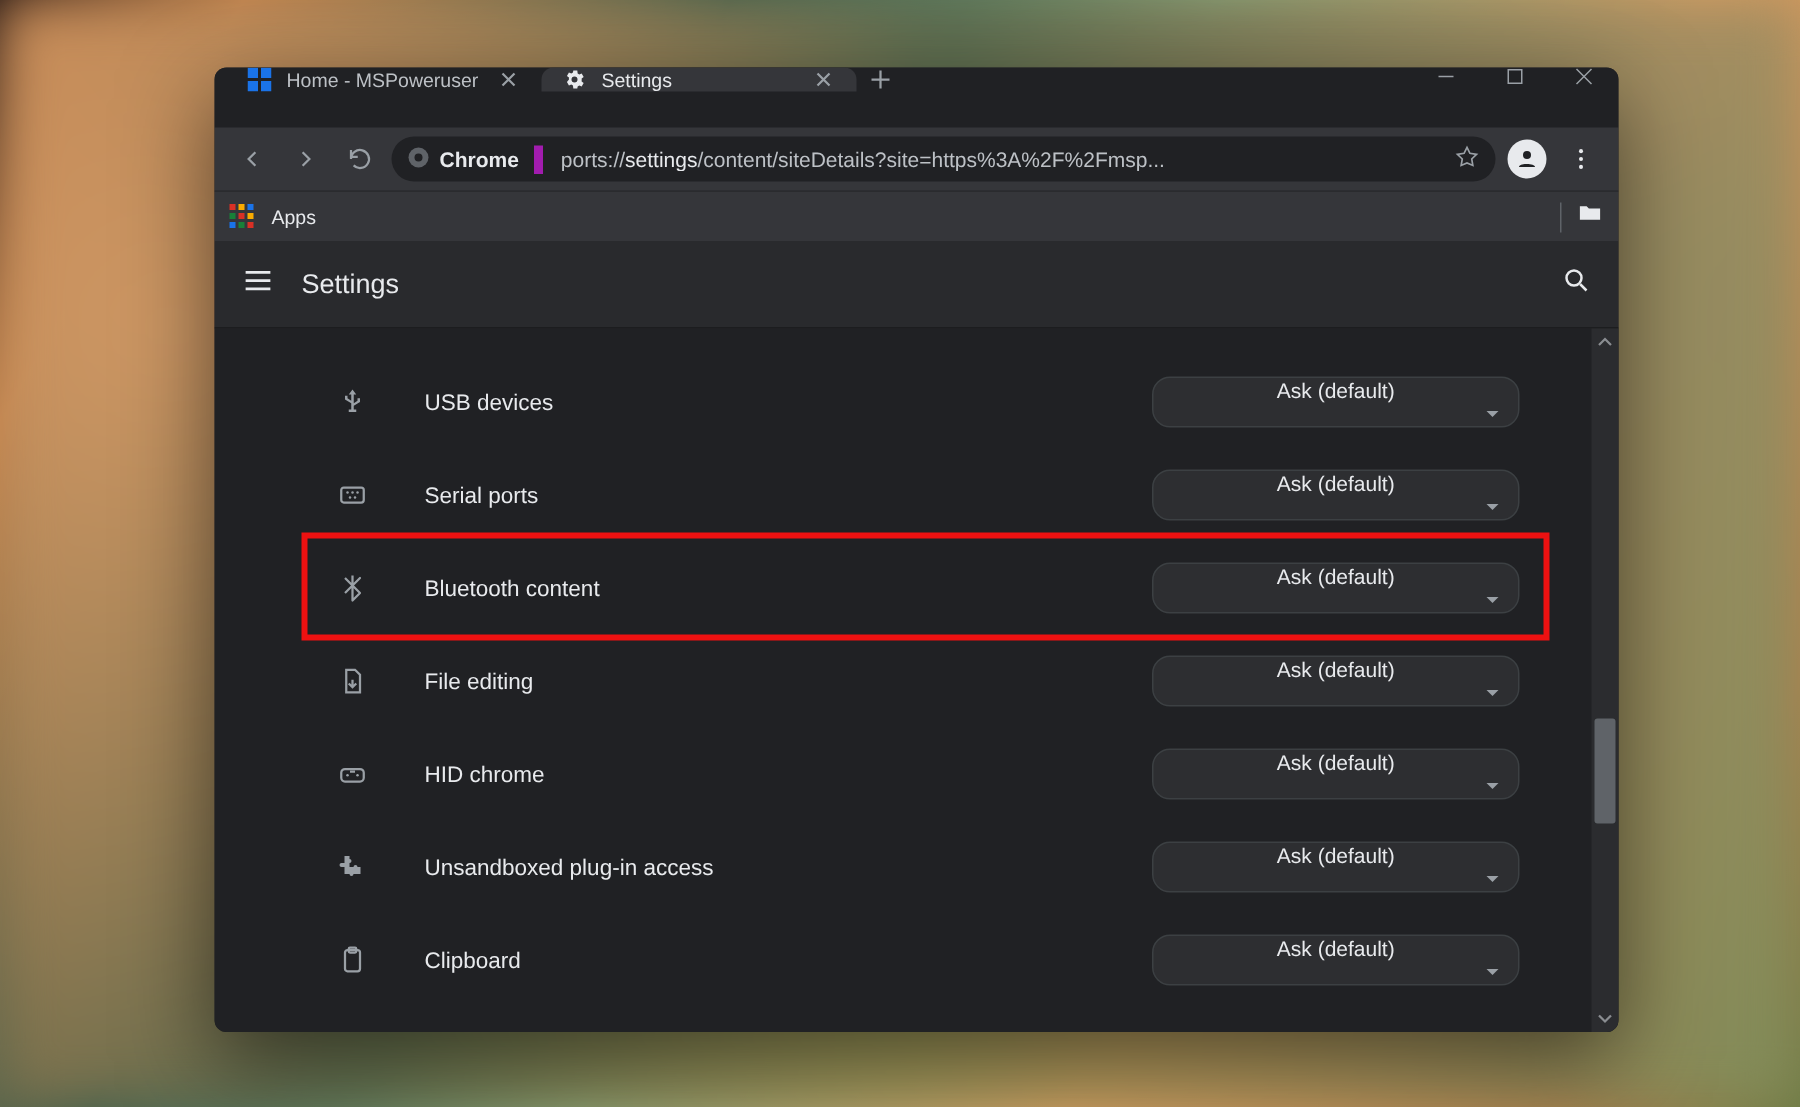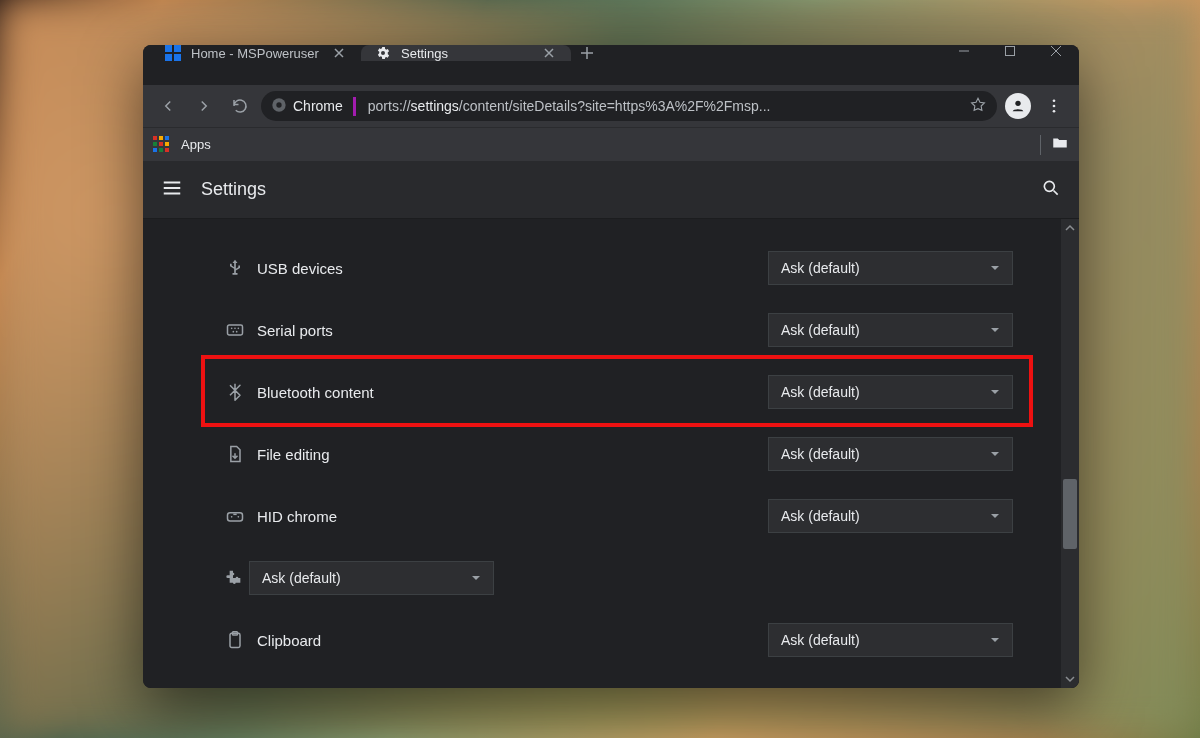--- a/index.html
+++ b/index.html
@@ -59,21 +59,21 @@
     height: 42px; background: #35363a;
     display:flex; align-items:center; gap:6px; padding: 0 10px;
   }
   .navbtn { width:30px; height:30px; display:flex; align-items:center; justify-content:center; color:#9aa0a6; border-radius:50%; }
   .navbtn svg { width:18px; height:18px; }
   .pill {
     flex: 1; height: 30px; background:#202124; border-radius:15px;
     display:flex; align-items:center; padding:0 10px; gap:8px; color:#bdc1c6; font-size:14px;
     overflow:hidden;
   }
-  .pill .scheme { color:#e8eaed; font-weight:400; padding-right:10px; border-right:3px solid #a21caf; margin-right:4px; display:flex; align-items:center; gap:6px;}
+  .pill .scheme { color:#e8eaed; font-weight:700; padding-right:10px; border-right:6px solid #a21caf; margin-right:4px; display:flex; align-items:center; gap:6px;}
   .pill .url { white-space:nowrap; overflow:hidden; text-overflow:ellipsis; max-width: 560px;}
   .pill .url .hl { color:#e8eaed; }
   .iconbtn { width:30px; height:30px; display:flex; align-items:center; justify-content:center; color:#e8eaed; border-radius:50%; }
   .iconbtn svg { width:18px; height:18px; }
   .avatar { width:26px; height:26px; border-radius:50%; background:#e8eaed; display:flex; align-items:center; justify-content:center; }
   .avatar svg { width:16px; height:16px; color:#202124; }
 
   
   .bmrow { height: 34px; background:#35363a; display:flex; align-items:center; padding:0 10px; gap:10px; border-top:1px solid #2a2b2e;}
   .appsicon { width:18px; height:18px; display:grid; grid-template-columns:repeat(3,4px); grid-template-rows:repeat(3,4px); gap:2px;}
@@ -111,24 +111,24 @@
   .vscroll .arrow.up { top:0; }
   .vscroll .arrow.down { bottom:0; }
   .vscroll .thumb { position:absolute; left:2px; width:14px; top:260px; height:70px; background:#5f6368; border-radius:2px; }
 
   .settings-list { width: 820px; }
   .row {
     display:flex; align-items:center; height:62px; padding: 0 20px 0 8px;
   }
   .row .lefticon { width:28px; color:#9aa0a6; display:flex; align-items:center; justify-content:center; }
   .row .lefticon svg { width:20px; height:20px; }
-  .row .label { margin-left: 8px; font-size:15px; color:#e8eaed; flex:1; }
+  .row .label { margin-left: 34px; font-size:15px; color:#e8eaed; flex:1; }
   .row .dropdown {
-    width: 245px; height:34px; background:#2d2e31; border:1px solid #3c4043; border-radius:0;
-    display:flex; align-items:center; padding:0 12px; color:#e8eaed; font-size:14px;
+    width: 245px; height:34px; background:#2d2e31; border:1px solid #3c4043; border-radius:12px;
+    display:flex; align-items:center; padding:0 12px; color:#e8eaed; font-size:14px;flex-direction:column;
   }
   .row .dropdown .ddarrow { margin-left:auto; color:#9aa0a6; }
   .row .dropdown .ddarrow svg{ width:10px; height:10px; }
 
   .highlight {
     position:absolute; border:4px solid #e11; pointer-events:none;
   }
 
 </style>
 </head>
@@ -364,20 +364,21 @@
                   <path d="M1 3l4 4 4-4" fill="currentColor"></path>
                 </svg></span>
             </div>
           </div>
           <div class="row">
             <span class="lefticon">
               <svg viewBox="0 0 24 24">
                 <path d="M20 12h-3a2 2 0 1 0-4 0H9V8a2 2 0 1 0 0-4V1H4v7H1a2 2 0 1 0 0 4h3v7h5a2 2 0 1 0 4 0h7v-7z" fill="currentColor" transform="scale(0.8) translate(3 3)"></path>
               </svg>
             </span>
+            <span class="label">Unsandboxed plug-in access</span>
             <div class="dropdown">
               <span>Ask (default)</span>
               <span class="ddarrow"><svg viewBox="0 0 10 10">
                   <path d="M1 3l4 4 4-4" fill="currentColor"></path>
                 </svg></span>
             </div>
           </div>
           <div class="row">
             <span class="lefticon">
               <svg viewBox="0 0 24 24">

